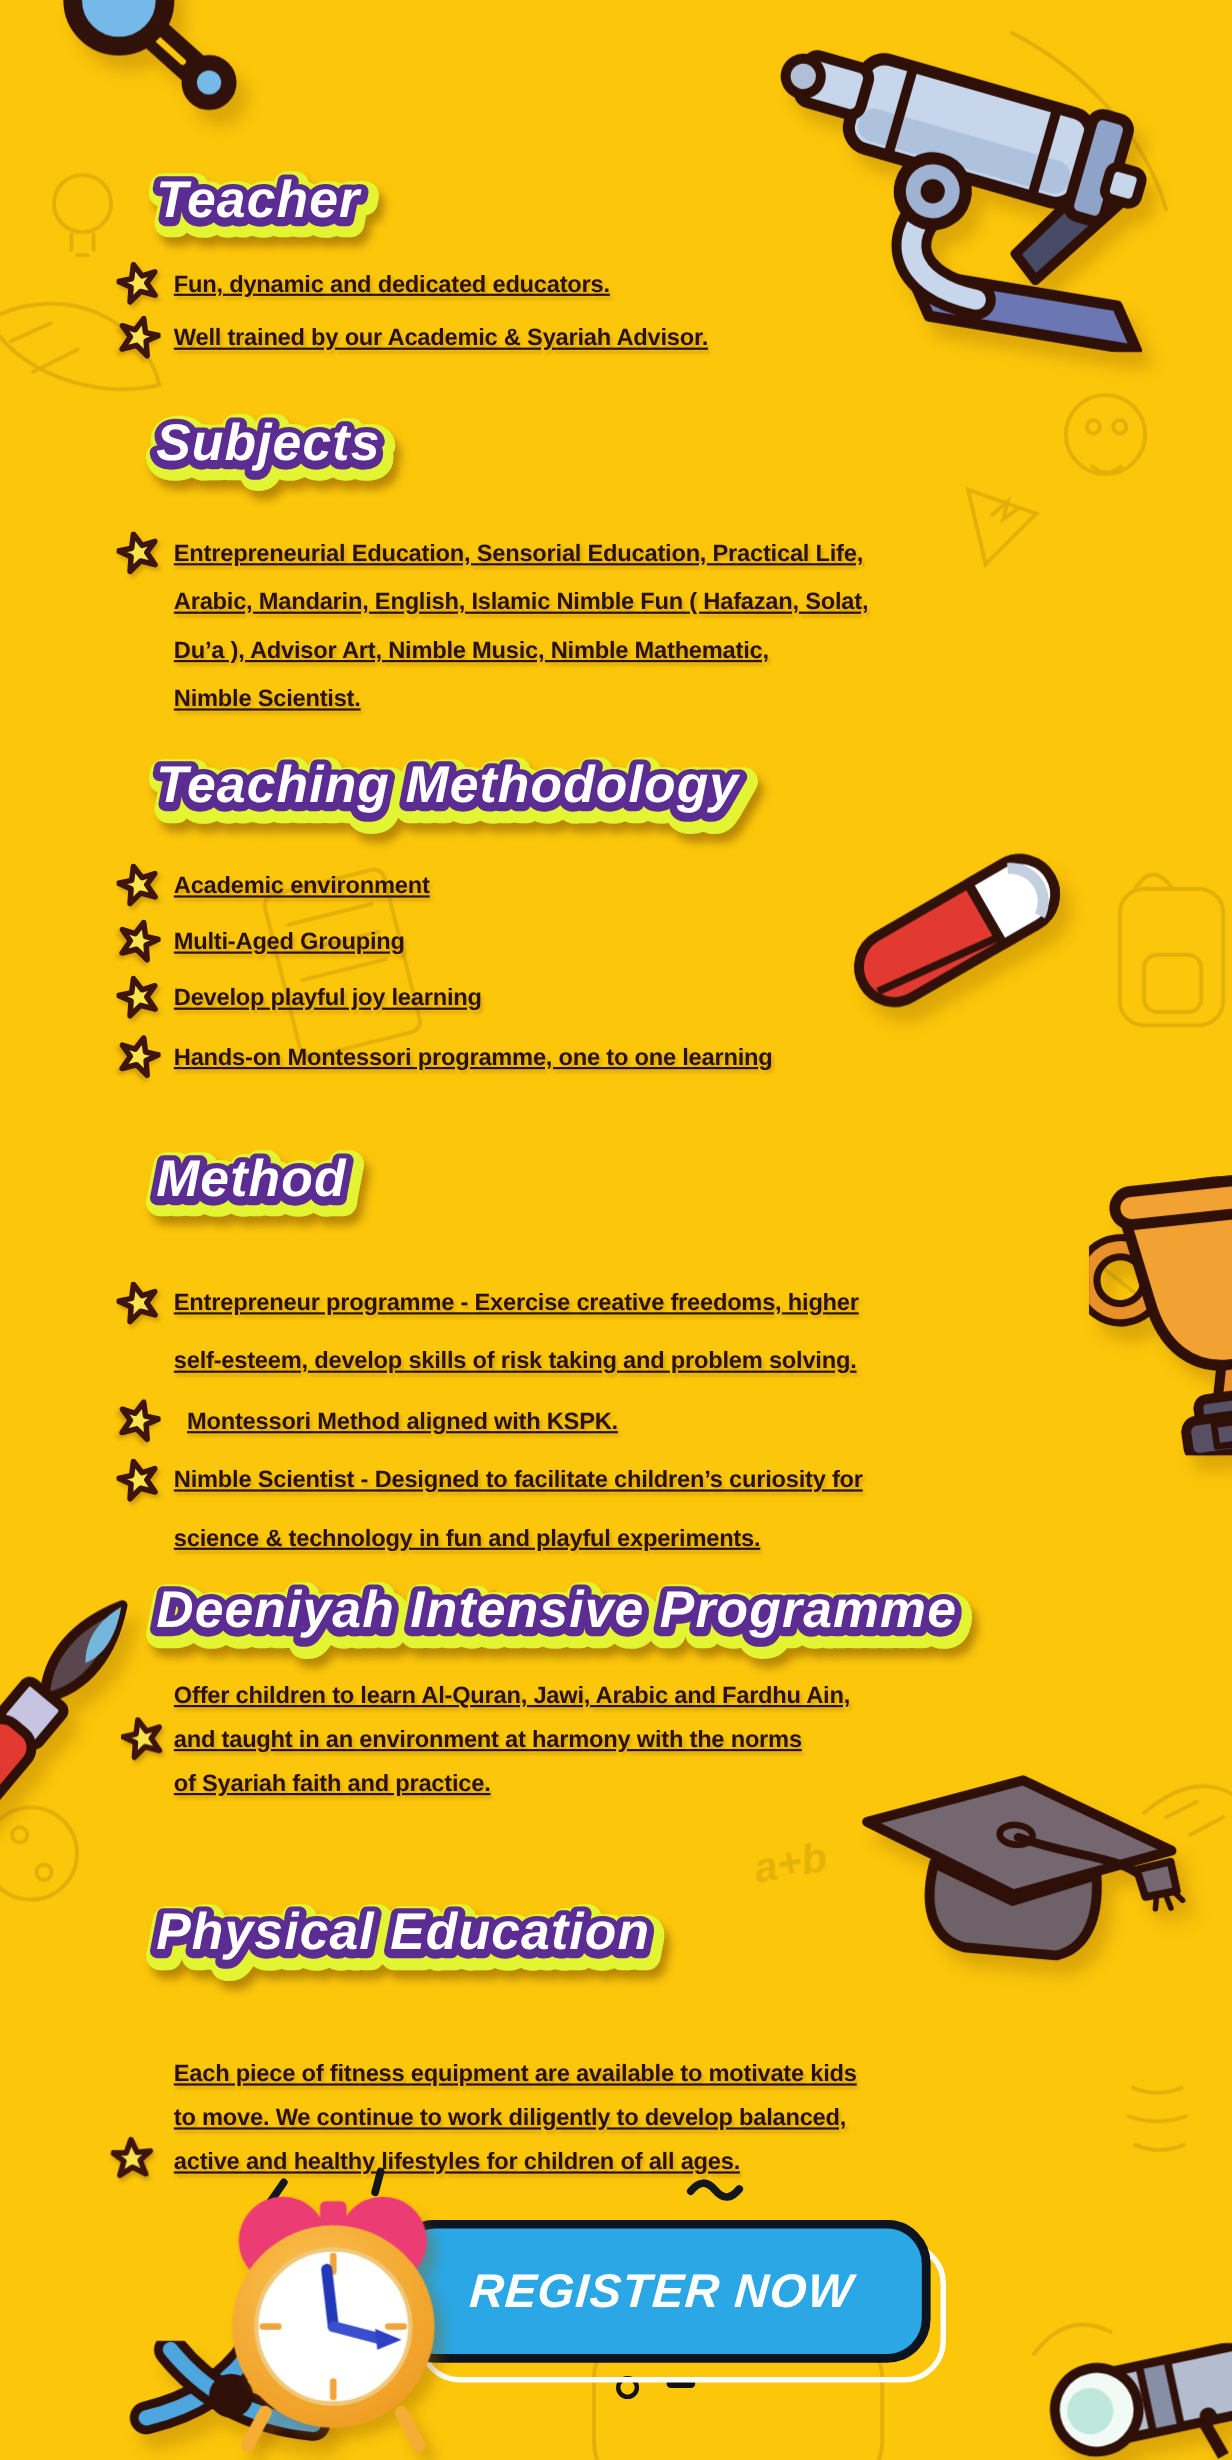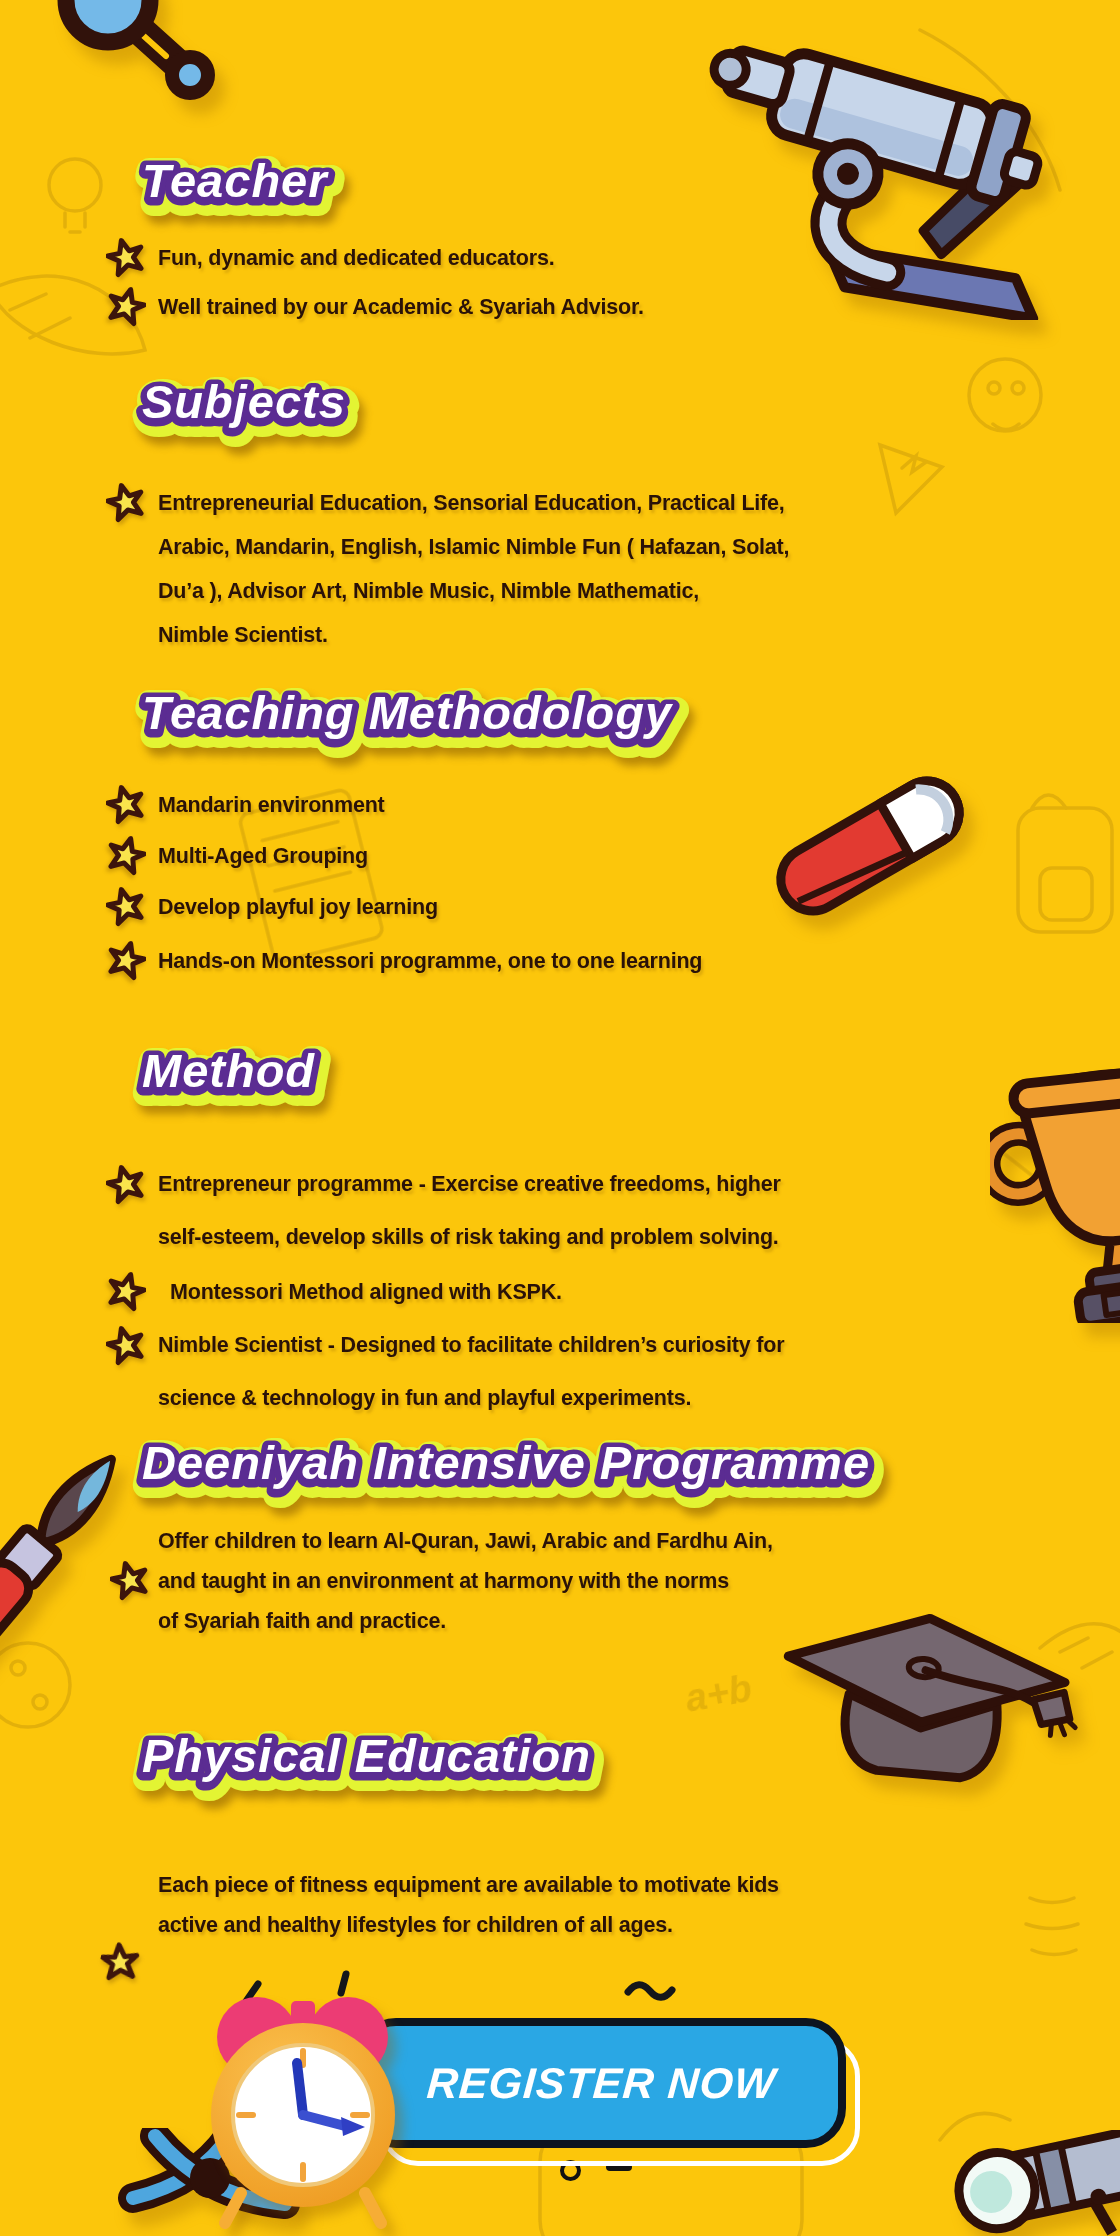--- a/index.html
+++ b/index.html
@@ -7,21 +7,21 @@
           font-family:"Liberation Sans",sans-serif;}
   .doodles{position:absolute;left:0;top:0;z-index:0;}
   .deco{position:absolute;z-index:2;filter:drop-shadow(10px 14px 7px rgba(150,95,0,0.30));}
   .hd{position:absolute;z-index:3;filter:drop-shadow(5px 8px 4px rgba(105,62,0,0.45));overflow:visible;}
   .hd text{font-family:"Liberation Sans",sans-serif;font-weight:bold;font-style:italic;
            font-size:47px;letter-spacing:1px;paint-order:stroke;stroke-linejoin:round;}
   .hd .l-glow{stroke:#E3F433;stroke-width:26px;fill:#E3F433;}
   .hd .l-outline{stroke:#5B2C92;stroke-width:13px;fill:#5B2C92;}
   .hd .l-fill{fill:#FFFFFF;}
   .copy{position:absolute;z-index:3;font-weight:bold;color:#2A1208;font-size:21.5px;
-        letter-spacing:-0.2px;white-space:nowrap;text-shadow:2px 3px 3px rgba(125,80,0,0.28);}
+        letter-spacing:-0.2px;white-space:nowrap;text-shadow:2px 3px 3px rgba(125,80,0,0.28);text-decoration:underline;}
   .copy .ln{display:block;}
   .lh26{line-height:26px;}
   .lh40{line-height:40px;}
   .lh44{line-height:44px;}
   .lh53{line-height:53px;}
   .star{position:absolute;width:40px;height:40px;z-index:3;
         filter:drop-shadow(2px 3px 2px rgba(120,75,0,0.35));}
   .cta{position:absolute;left:356px;top:2018px;width:512px;height:160px;z-index:4;cursor:pointer;}
   .cta-offset{position:absolute;left:24px;top:20px;width:470px;height:118px;
               border:5px solid #FFFFFF;border-radius:38px;}
@@ -232,21 +232,21 @@
     <span class="ln">Entrepreneurial Education, Sensorial Education, Practical Life,</span>
     <span class="ln">Arabic, Mandarin, English, Islamic Nimble Fun ( Hafazan, Solat,</span>
     <span class="ln">Du’a ), Advisor Art, Nimble Music, Nimble Mathematic,</span>
     <span class="ln">Nimble Scientist.</span>
   </div>
 
   <svg class="star" style="left:106px;top:785px">
       <use href="#star-sym"></use>
     </svg>
   <div class="copy lh26" style="left:158px;top:792px">
-    <span class="ln">Mandarin environment</span>
+    <span class="ln">Academic environment</span>
   </div>
   <svg class="star" style="left:106px;top:836px;transform:scaleX(-1)">
       <use href="#star-sym"></use>
     </svg>
   <div class="copy lh26" style="left:158px;top:843px">
     <span class="ln">Multi-Aged Grouping</span>
   </div>
   <svg class="star" style="left:106px;top:887px">
       <use href="#star-sym"></use>
     </svg>
@@ -288,20 +288,21 @@
     <span class="ln">Offer children to learn Al-Quran, Jawi, Arabic and Fardhu Ain,</span>
     <span class="ln">and taught in an environment at harmony with the norms</span>
     <span class="ln">of Syariah faith and practice.</span>
   </div>
 
   <svg class="star" style="left:100px;top:1943px;transform:rotate(12deg)">
       <use href="#star-sym"></use>
     </svg>
   <div class="copy lh40" style="left:158px;top:1865px">
     <span class="ln">Each piece of fitness equipment are available to motivate kids</span>
+    <span class="ln">to move. We continue to work diligently to develop balanced,</span>
     <span class="ln">active and healthy lifestyles for children of all ages.</span>
   </div>
 
   <svg class="marks" width="480" height="60" viewBox="0 0 480 60">
     <g stroke="#15161A" stroke-width="7" fill="none" stroke-linecap="round">
       <path d="M28,26 L10,52"></path>
       <path d="M116,16 L111,35"></path>
       <path d="M398,34 q11,-14 22,-1 q11,13 22,-1"></path>
     </g>
   </svg>

